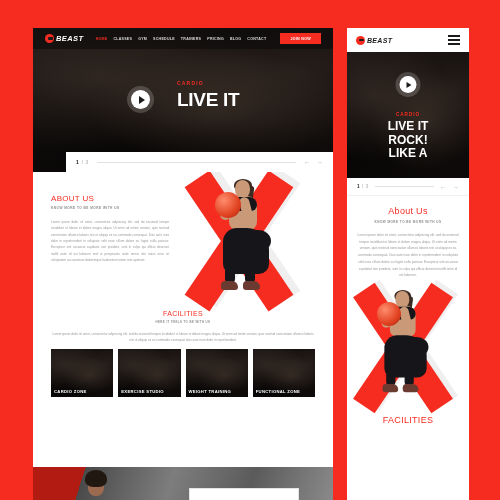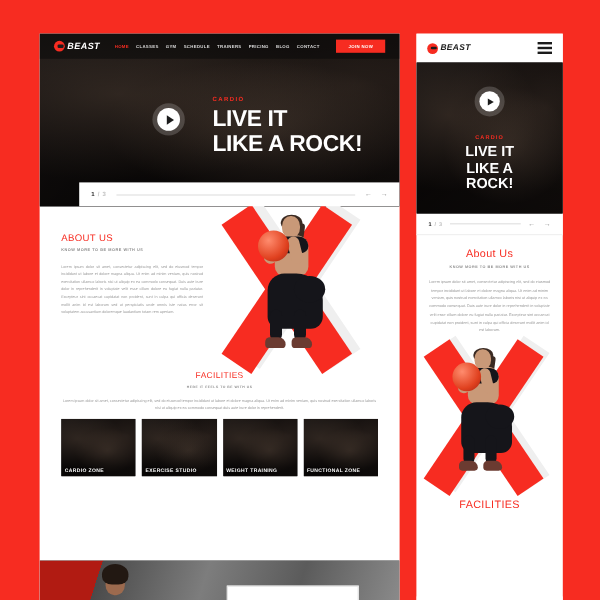--- a/index.html
+++ b/index.html
@@ -246,21 +246,20 @@
       </nav>
     </div>
 
     <div class="play-btn">
       <i></i>
     </div>
 
     <div class="d-hero-copy">
       <div class="d-kicker">CARDIO</div>
       <div class="d-head">LIVE IT</div>
-      <div class="d-head">LIKE A ROCK!</div>
     </div>
 
     <div class="d-slider-bar">
       <div class="pager">
         <span>1</span>
         <span class="muted">/</span>
         <span class="muted">3</span>
       </div>
       <div class="track"></div>
       <div class="arrows">
@@ -348,22 +347,22 @@
     </div>
   </div>
 
   <div class="m-hero photo">
     <div class="m-play">
       <i></i>
     </div>
     <div class="m-hero-copy">
       <div class="m-kicker">CARDIO</div>
       <div class="m-head">LIVE IT</div>
+      <div class="m-head">ROCK!</div>
       <div class="m-head">LIKE A</div>
-      <div class="m-head">ROCK!</div>
     </div>
   </div>
 
   <div class="m-slider-bar">
     <div class="pager">
       <span>1</span>
       <span class="muted">/</span>
       <span class="muted">3</span>
     </div>
     <div class="track"></div>

